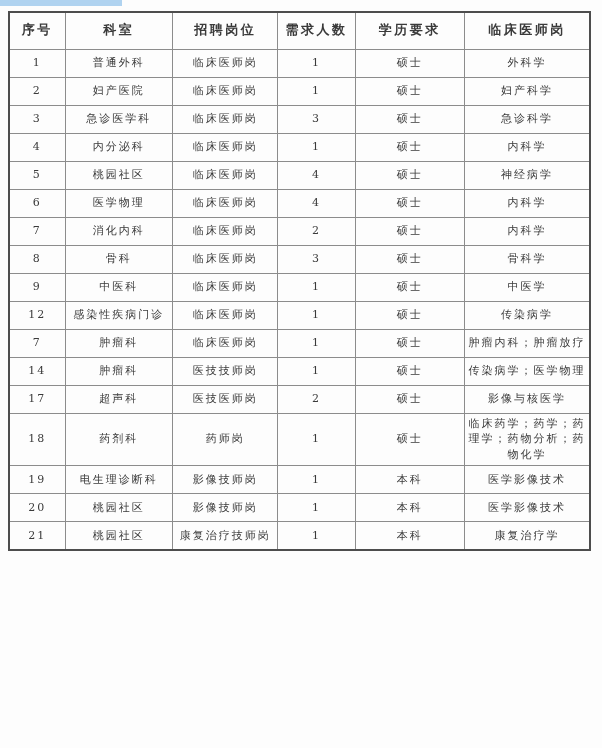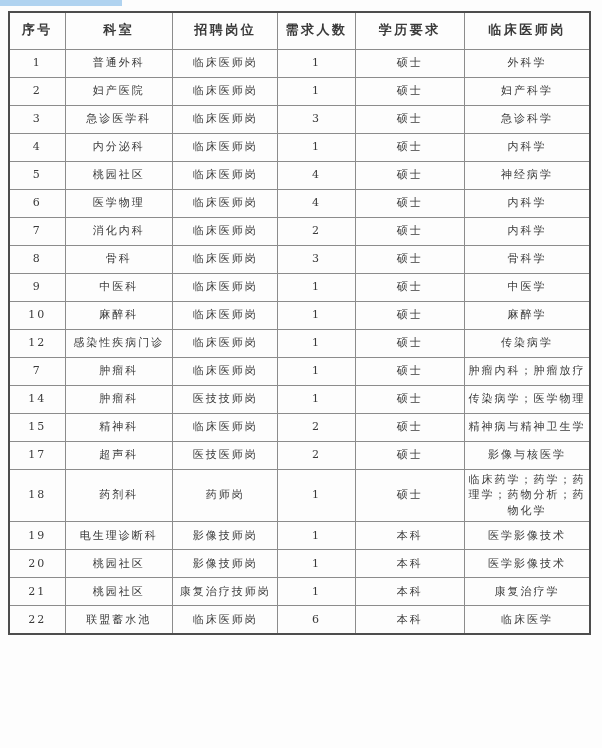--- a/index.html
+++ b/index.html
@@ -134,28 +134,20 @@
           </tr>
           <tr>
             <td class="num">9</td>
             <td>中医科</td>
             <td>临床医师岗</td>
             <td class="num">1</td>
             <td>硕士</td>
             <td>中医学</td>
           </tr>
           <tr>
-            <td class="num">10</td>
-            <td>麻醉科</td>
-            <td>临床医师岗</td>
-            <td class="num">1</td>
-            <td>硕士</td>
-            <td>麻醉学</td>
-          </tr>
-          <tr>
             <td class="num">12</td>
             <td>感染性疾病门诊</td>
             <td>临床医师岗</td>
             <td class="num">1</td>
             <td>硕士</td>
             <td>传染病学</td>
           </tr>
           <tr>
             <td class="num">7</td>
             <td>肿瘤科</td>
@@ -164,28 +156,20 @@
             <td>硕士</td>
             <td>肿瘤内科；肿瘤放疗</td>
           </tr>
           <tr>
             <td class="num">14</td>
             <td>肿瘤科</td>
             <td>医技技师岗</td>
             <td class="num">1</td>
             <td>硕士</td>
             <td>传染病学；医学物理</td>
-          </tr>
-          <tr>
-            <td class="num">15</td>
-            <td>精神科</td>
-            <td>临床医师岗</td>
-            <td class="num">2</td>
-            <td>硕士</td>
-            <td>精神病与精神卫生学</td>
           </tr>
           <tr>
             <td class="num">17</td>
             <td>超声科</td>
             <td>医技医师岗</td>
             <td class="num">2</td>
             <td>硕士</td>
             <td>影像与核医学</td>
           </tr>
           <tr>
@@ -212,25 +196,17 @@
             <td>本科</td>
             <td>医学影像技术</td>
           </tr>
           <tr>
             <td class="num">21</td>
             <td>桃园社区</td>
             <td>康复治疗技师岗</td>
             <td class="num">1</td>
             <td>本科</td>
             <td>康复治疗学</td>
-          </tr>
-          <tr>
-            <td class="num">22</td>
-            <td>联盟蓄水池</td>
-            <td>临床医师岗</td>
-            <td class="num">6</td>
-            <td>本科</td>
-            <td>临床医学</td>
           </tr>
         </tbody>
     </table>
   </div>
 </div>
 
 </body></html>

